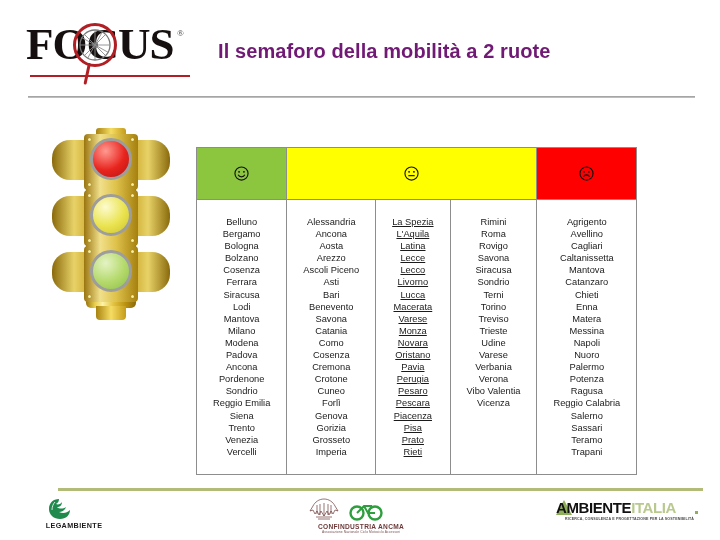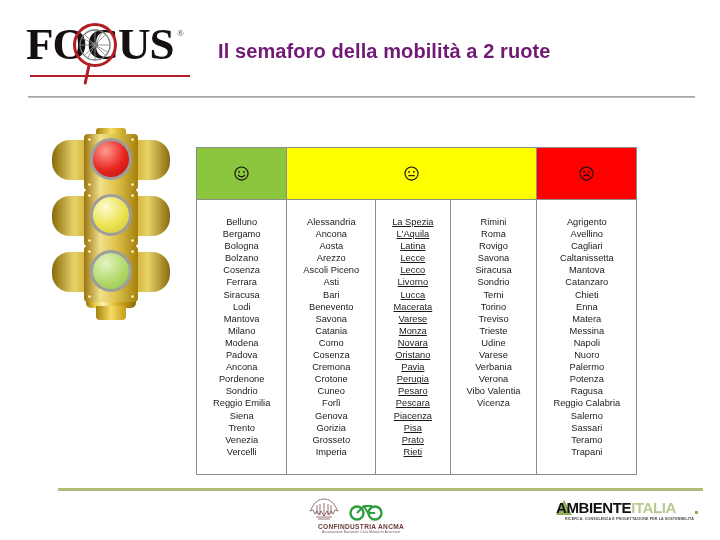--- a/index.html
+++ b/index.html
@@ -365,20 +365,27 @@
             <div>Sassari</div>
             <div>Teramo</div>
             <div>Trapani</div>
           </td>
     </tr>
   </tbody>
     </table>
 
   <div class="rule-foot"></div>
 
+  <div class="lg-lega">
+    <svg class="lega-mark" viewBox="0 0 26 22">
+      <path d="M13 1 C7 1 3 5 3 11 C3 17 8 21 14 21 C20 21 24 17 24 12 C21 15 17 16 13 14 C16 14 19 12 20 9 C17 11 13 11 11 9 C14 9 16 7 16 4 C15 6 12 7 10 6 C12 5 13 3 13 1 Z" fill="#1E8A4B"></path>
+      <path d="M9 4 C7 6 6 9 6 12" stroke="#fff" stroke-width="0.8" fill="none"></path>
+    </svg>
+    <div class="lega-text">LEGAMBIENTE</div>
+  </div>
 
   <div class="lg-conf">
     <svg class="conf-eagle" viewBox="0 0 34 26">
       <g stroke="#6d3a3a" stroke-width="0.7" fill="none">
         <path d="M17 2 C12 2 8 5 6 9 L3 14 L6 13 L8 17 L10 14 L12 18 L14 14 L17 19 L20 14 L22 18 L24 14 L26 17 L28 13 L31 14 L28 9 C26 5 22 2 17 2 Z"></path>
         <line x1="10" y1="8" x2="10" y2="17"></line>
           <line x1="13" y1="7" x2="13" y2="18"></line>
         <line x1="17" y1="6" x2="17" y2="19"></line>
           <line x1="21" y1="7" x2="21" y2="18"></line>
         <line x1="24" y1="8" x2="24" y2="17"></line>

